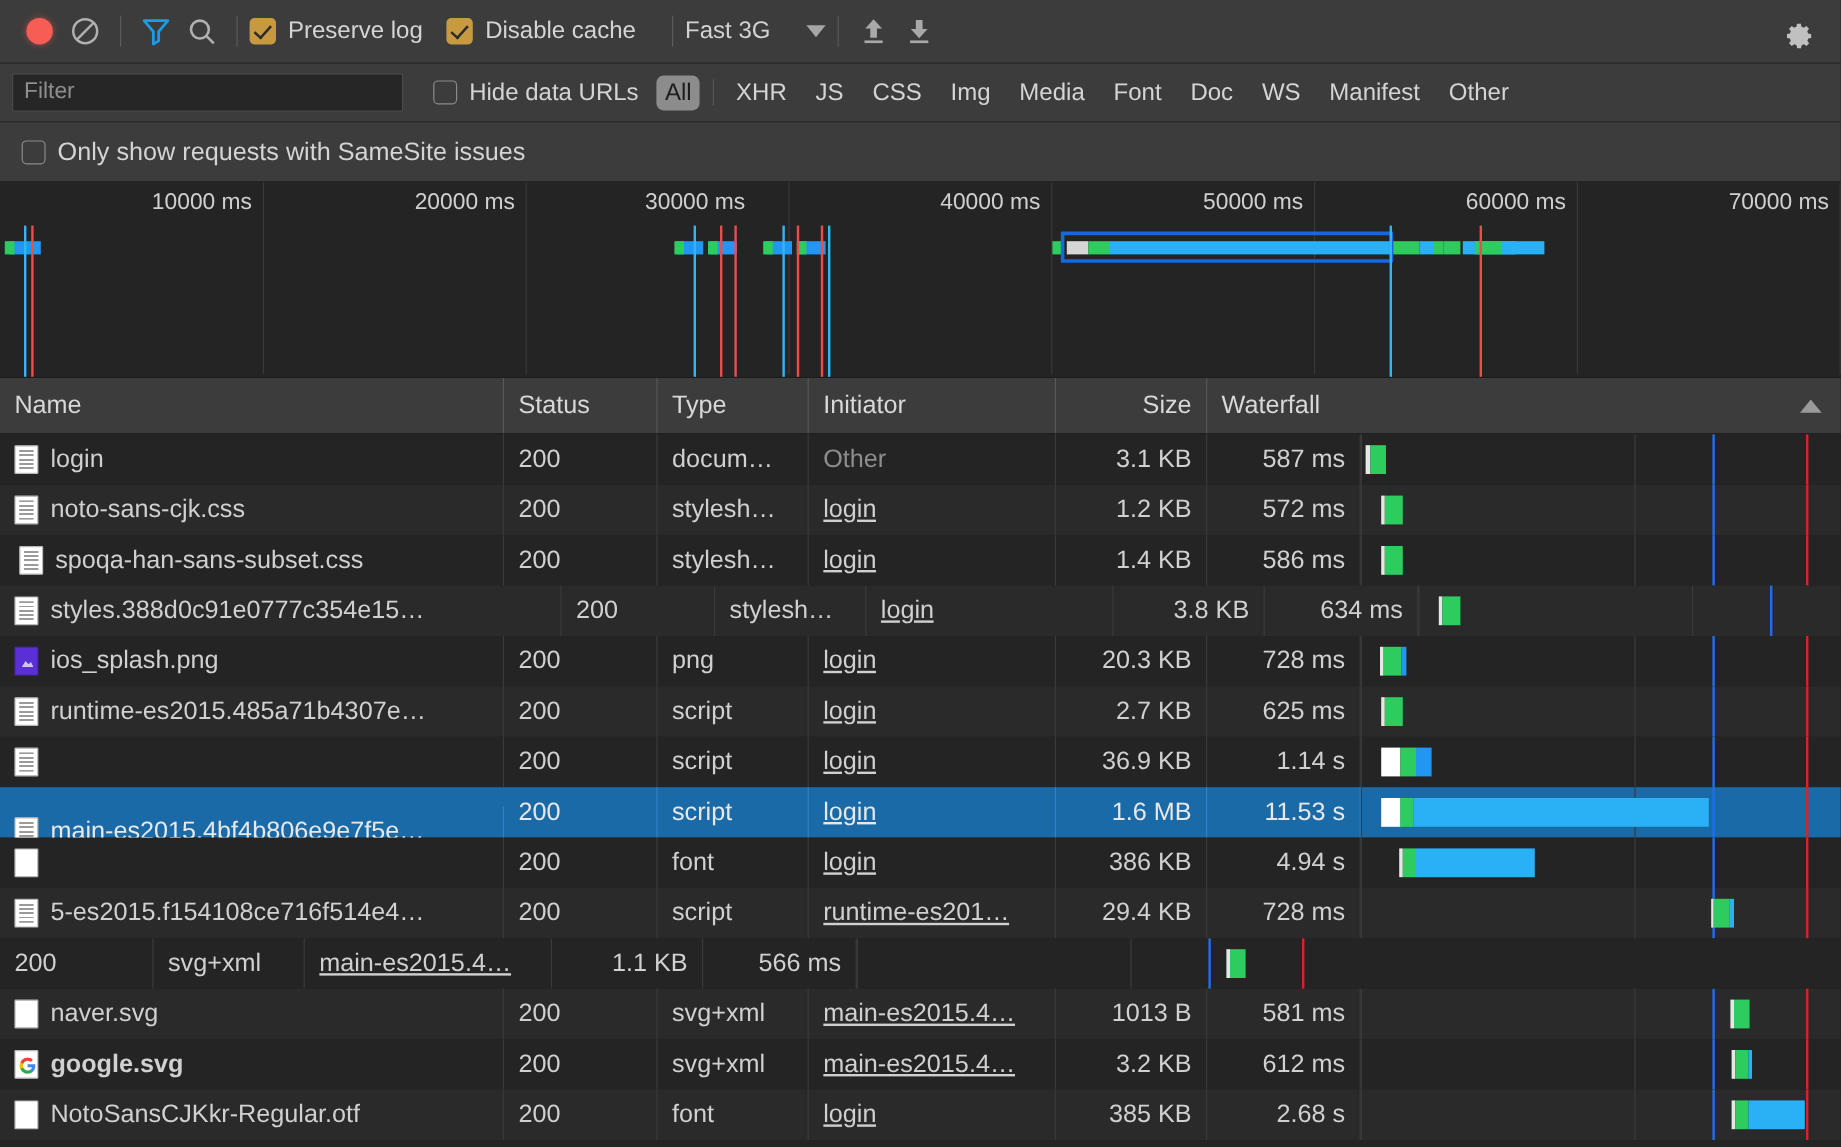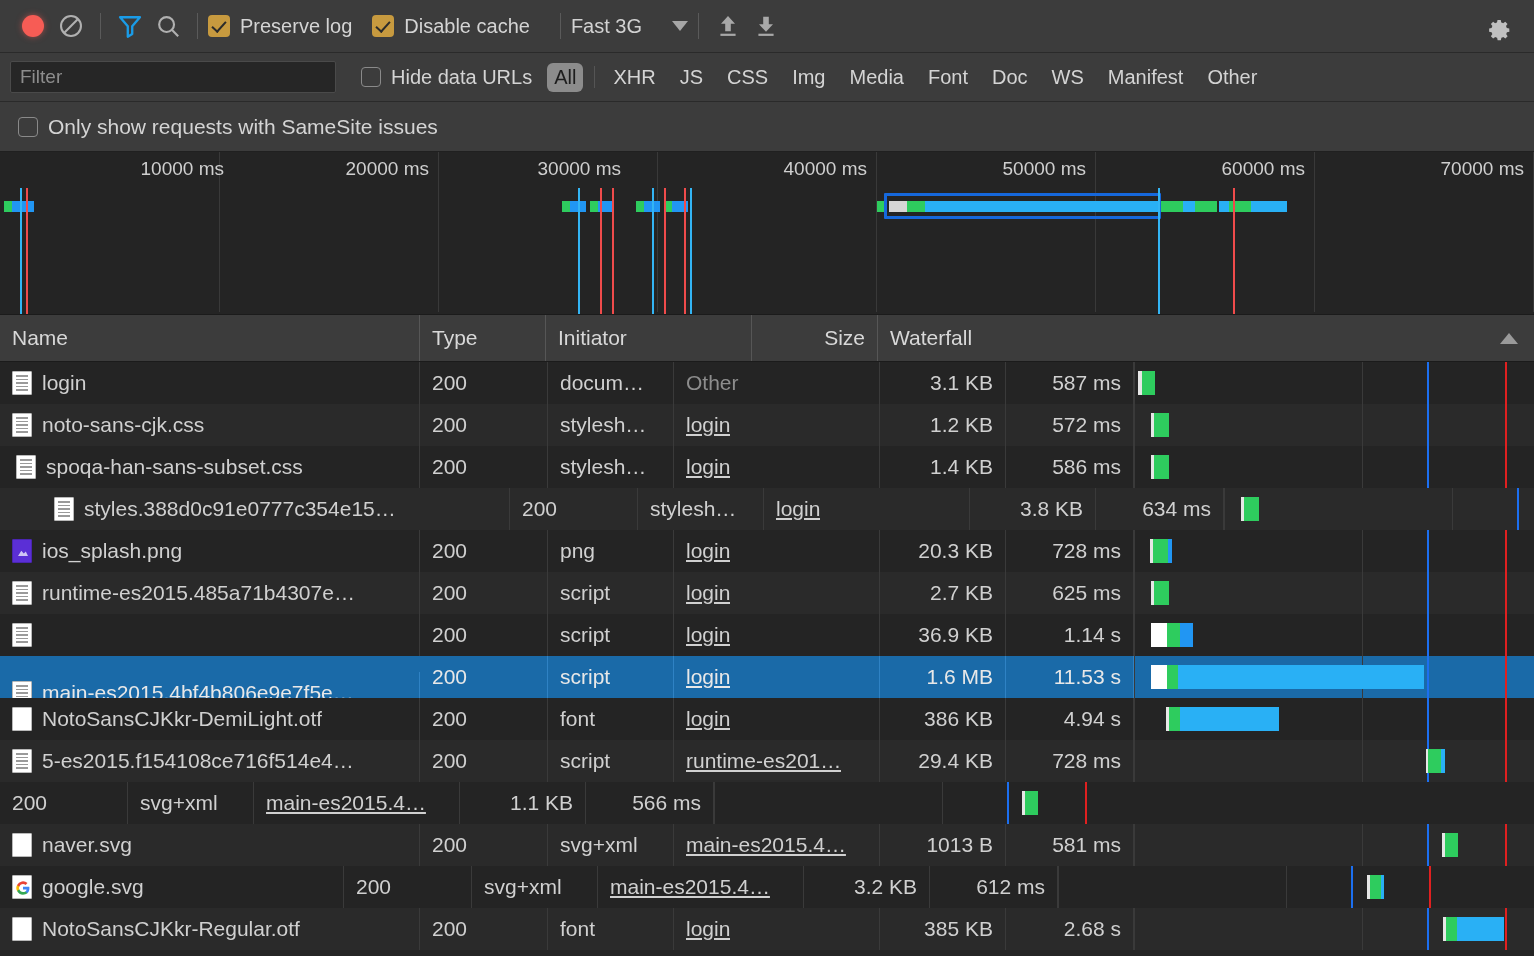--- a/index.html
+++ b/index.html
@@ -293,21 +293,21 @@
 </div>
 
 <div class="samesite">
   <span class="cb-empty"></span>
   <span class="cb-label">Only show requests with SameSite issues</span>
 </div>
 
 <div class="overview">
   <div class="ruler" id="ruler">
       <div class="rdiv" style="left: 219px;"></div>
-      <div class="rlabel" style="left: 233px;">10000 ms</div>
+      <div class="rlabel" style="left: 219px;">10000 ms</div>
       <div class="rdiv" style="left: 438px;"></div>
       <div class="rlabel" style="left: 438px;">20000 ms</div>
       <div class="rdiv" style="left: 657px;"></div>
       <div class="rlabel" style="left: 630px;">30000 ms</div>
       <div class="rdiv" style="left: 876px;"></div>
       <div class="rlabel" style="left: 876px;">40000 ms</div>
       <div class="rdiv" style="left: 1095px;"></div>
       <div class="rlabel" style="left: 1095px;">50000 ms</div>
       <div class="rdiv" style="left: 1314px;"></div>
       <div class="rlabel" style="left: 1314px;">60000 ms</div>
@@ -346,20 +346,21 @@
       <div class="ovbar" style="left: 1219px; width: 68px; background: rgb(41, 176, 245);"></div>
       <div class="ovbar" style="left: 1229px; width: 22px; background: rgb(46, 204, 94);"></div>
       <div class="ovbar" style="left: 1251px; width: 12px; background: rgb(41, 176, 245);"></div>
       <div class="ovline" style="left: 1158px; background: rgb(51, 181, 245);"></div>
       <div class="ovline" style="left: 1233px; background: rgb(240, 75, 75);"></div>
     </div>
 </div>
 
 <div class="thead">
   <div class="th" style="width:420px">Name</div>
+  <div class="th" style="width:128px">Status</div>
   <div class="th" style="width:126px">Type</div>
   <div class="th" style="width:206px">Initiator</div>
   <div class="th num" style="width:126px">Size</div>
   <div class="th" style="flex:1 1 auto;border-right:none">
     <span>Waterfall</span>
     <span class="sortarrow"></span>
   </div>
 </div>
 
 <div class="rows" id="rows">
@@ -426,21 +427,21 @@
         <div class="wfgrid" style="left: 228px;"></div>
         <div class="evline" style="left: 293px; background: rgb(28, 111, 240);"></div>
         <div class="evline" style="left: 371px; background: rgb(224, 32, 32);"></div>
         <div class="wfbar" style="left: 17px;">
           <div class="seg" style="width: 3px; background: rgb(230, 230, 230);"></div>
           <div class="seg" style="width: 15px; background: rgb(46, 204, 94);"></div>
         </div>
       </div>
     </div>
     <div class="row even">
-      <div class="cell name" style="width: 468px; margin-left: 42px;">
+      <div class="cell name" style="width: 468px;">
         <span class="ficon doc"></span>
         <span class="nametext">styles.388d0c91e0777c354e15…</span>
       </div>
       <div class="cell" style="width: 128px;">200</div>
       <div class="cell" style="width: 126px;">stylesh…</div>
       <div class="cell" style="width: 206px;">
         <span class="link">login</span>
       </div>
       <div class="cell num" style="width: 126px;">3.8 KB</div>
       <div class="cell num" style="width: 128px;">634 ms</div>
@@ -545,21 +546,20 @@
         <div class="wfbar" style="left: 17px;">
           <div class="seg" style="width: 16px; background: rgb(255, 255, 255);"></div>
           <div class="seg" style="width: 11px; background: rgb(46, 204, 94);"></div>
           <div class="seg" style="width: 246px; background: rgb(41, 176, 245);"></div>
         </div>
       </div>
     </div>
     <div class="row odd">
       <div class="cell name" style="width: 420px;">
         <span class="ficon blank"></span>
-        <span class="nametext">NotoSansCJKkr-DemiLight.otf</span>
       </div>
       <div class="cell" style="width: 128px;">200</div>
       <div class="cell" style="width: 126px;">font</div>
       <div class="cell" style="width: 206px;">
         <span class="link">login</span>
       </div>
       <div class="cell num" style="width: 126px;">386 KB</div>
       <div class="cell num" style="width: 128px;">4.94 s</div>
       <div class="wf">
         <div class="wfgrid" style="left: 0px;"></div>
@@ -633,21 +633,21 @@
         <div class="wfgrid" style="left: 228px;"></div>
         <div class="evline" style="left: 293px; background: rgb(28, 111, 240);"></div>
         <div class="evline" style="left: 371px; background: rgb(224, 32, 32);"></div>
         <div class="wfbar" style="left: 308px;">
           <div class="seg" style="width: 3px; background: rgb(230, 230, 230);"></div>
           <div class="seg" style="width: 13px; background: rgb(46, 204, 94);"></div>
         </div>
       </div>
     </div>
     <div class="row odd">
-      <div class="cell name" style="width: 344px;">
+      <div class="cell name" style="width: 420px; font-weight: bold;">
         <span class="ficon blank">
           <svg class="gicon" viewBox="0 0 24 24">
             <path fill="#4285F4" d="M23 12.3c0-.8-.1-1.6-.2-2.3H12v4.5h6.2a5.3 5.3 0 01-2.3 3.5v2.9h3.7c2.2-2 3.4-4.9 3.4-8.6z"></path>
             <path fill="#34A853" d="M12 23.5c3.1 0 5.7-1 7.6-2.8l-3.7-2.9c-1 .7-2.3 1.1-3.9 1.1-3 0-5.5-2-6.4-4.7H1.8v3a11.5 11.5 0 0010.2 6.3z"></path>
             <path fill="#FBBC05" d="M5.6 14.2a6.9 6.9 0 010-4.4v-3H1.8a11.5 11.5 0 000 10.4z"></path>
             <path fill="#EA4335" d="M12 5.1c1.7 0 3.2.6 4.4 1.7l3.3-3.3A11.5 11.5 0 001.8 6.8l3.8 3c.9-2.7 3.4-4.7 6.4-4.7z"></path>
           </svg>
         </span>
         <span class="nametext">google.svg</span>
       </div>

